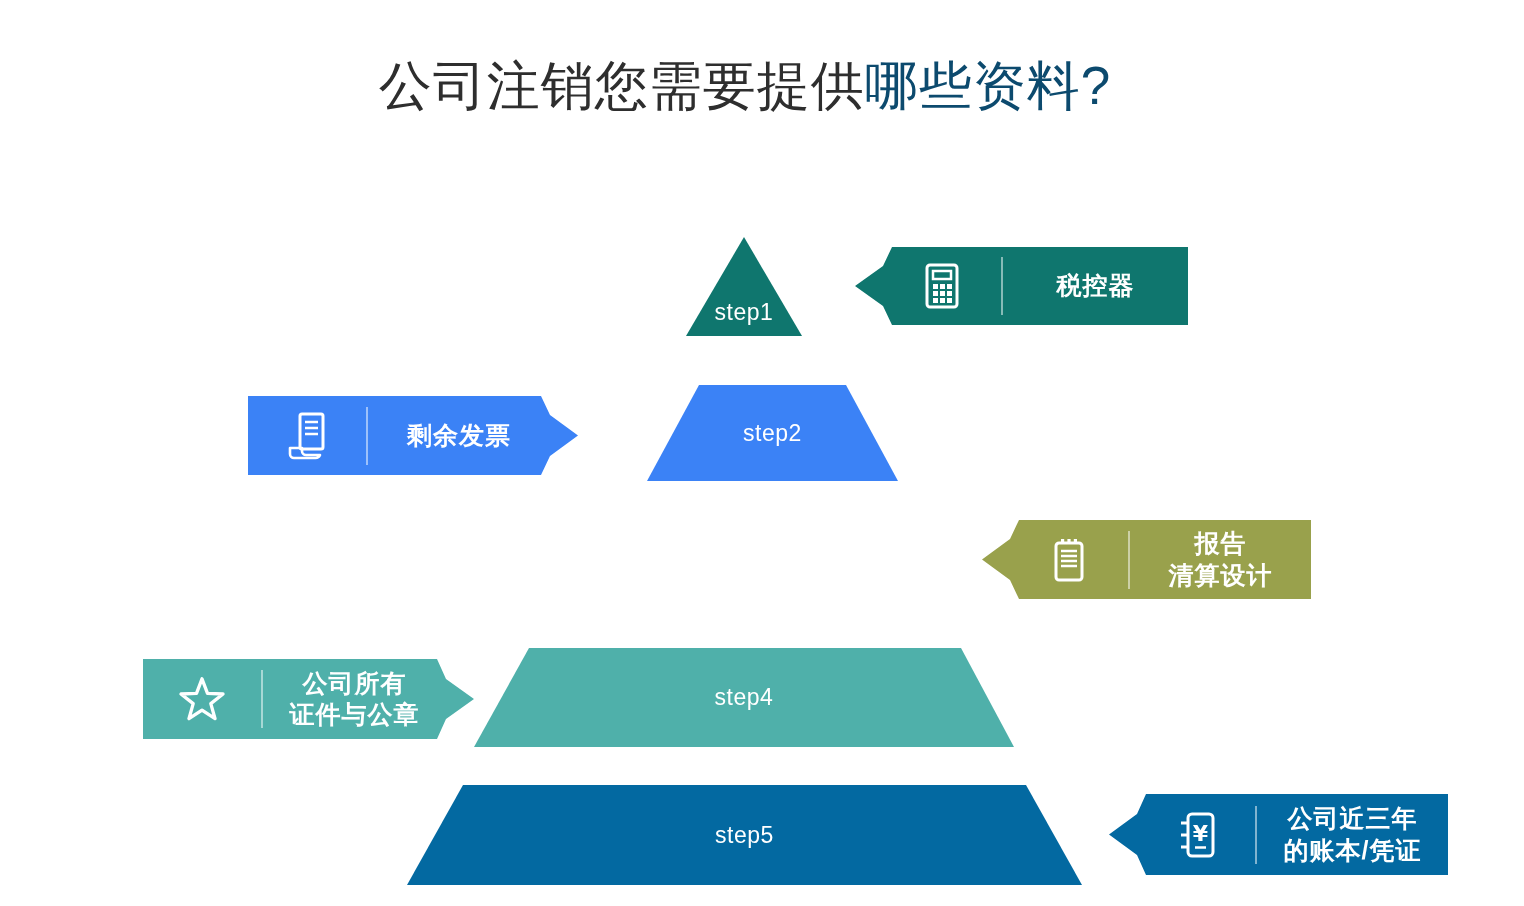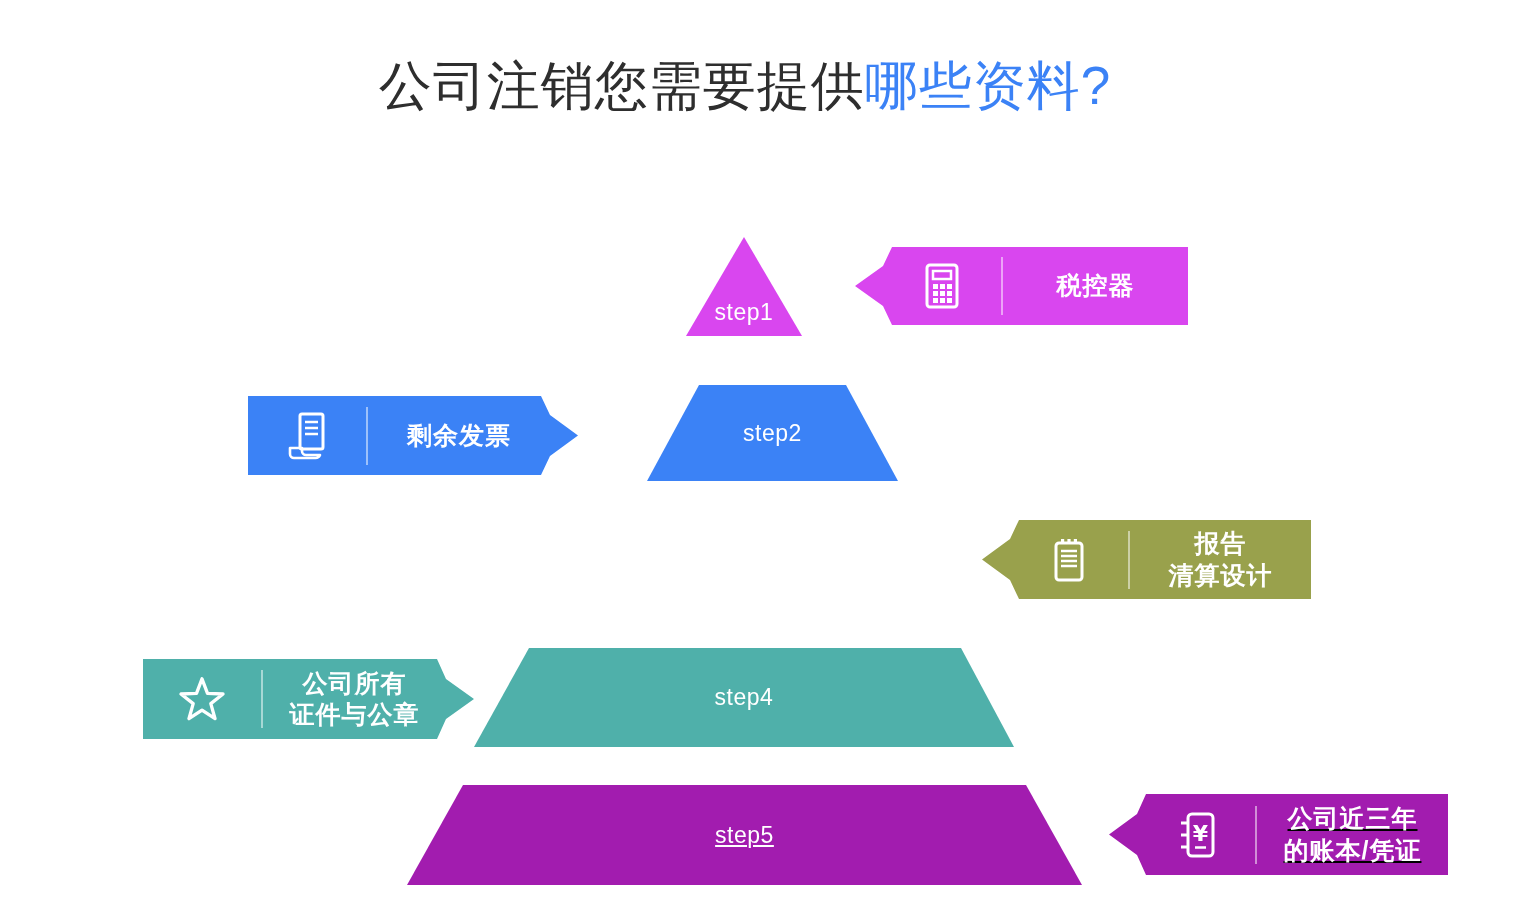--- a/index.html
+++ b/index.html
@@ -2,44 +2,44 @@
 <html><head>
 <meta charset="utf-8">
 <style>
   html,body { margin:0; padding:0; background:#ffffff; }
   body { font-family: "Liberation Sans", "DejaVu Sans", sans-serif; }
   .canvas { position:relative; width:1524px; height:906px; background:#ffffff; overflow:hidden; }
 
   
   .header { position:absolute; left:0; top:0; width:1490px; text-align:center; }
   .title { margin-top:56px; font-size:53px; font-weight:500; color:#2e2e2e; letter-spacing:1px; line-height:1.15; }
-  .title .accent { color:#3b82f6; }
+  .title .accent { color:#0c4a6e; }
   .subtitle { margin-top:16px; font-size:21px; color:#595959; letter-spacing:0.5px; }
 
   
   .layer { position:absolute; display:flex; justify-content:center; align-items:center;
            color:#ffffff; font-size:23px; letter-spacing:0.5px; }
   .layer1 { left:686px; top:237px; width:116px; height:99px;
             clip-path:polygon(50% 0, 100% 100%, 0 100%);
             align-items:flex-end; padding-bottom:0; }
   .layer1 .step-label { margin-bottom:10px; }
   .layer2 { left:647px; top:373px; width:251px; height:96px;
             clip-path:polygon(52px 0, 199px 0, 100% 100%, 0 100%); }
   .layer3 { left:547px; top:513px; width:394px; height:95px;
             clip-path:polygon(53px 0, 342px 0, 100% 100%, 0 100%); }
   .layer4 { left:474px; top:648px; width:540px; height:99px;
             clip-path:polygon(55px 0, 487px 0, 100% 100%, 0 100%); }
   .layer5 { left:407px; top:785px; width:675px; height:100px;
             clip-path:polygon(56px 0, 619px 0, 100% 100%, 0 100%); }
 
-  .c1 { background:#d946ef; }
+  .c1 { background:#0f766e; }
   .c2 { background:#3b82f6;margin-top:12px; }
   .c3 { background:#99a14c; }
   .c4 { background:#4fb0aa; }
-  .c5 { background:#a21caf;text-decoration:underline; }
+  .c5 { background:#0369a1; }
 
   
   .callout { position:absolute; }
   .co1 { left:855px; top:247px; width:333px; height:78px;
          clip-path:polygon(37px 0, 100% 0, 100% 100%, 37px 100%, 28px 59px, 0 39px, 28px 19px); }
   .co3 { left:982px; top:520px; width:329px; height:79px;
          clip-path:polygon(37px 0, 100% 0, 100% 100%, 37px 100%, 28px 60px, 0 39.5px, 28px 19px); }
   .co5 { left:1109px; top:794px; width:339px; height:81px;
          clip-path:polygon(37px 0, 100% 0, 100% 100%, 37px 100%, 28px 61px, 0 40.5px, 28px 20px); }
   .co2 { left:248px; top:384px; width:330px; height:79px;

